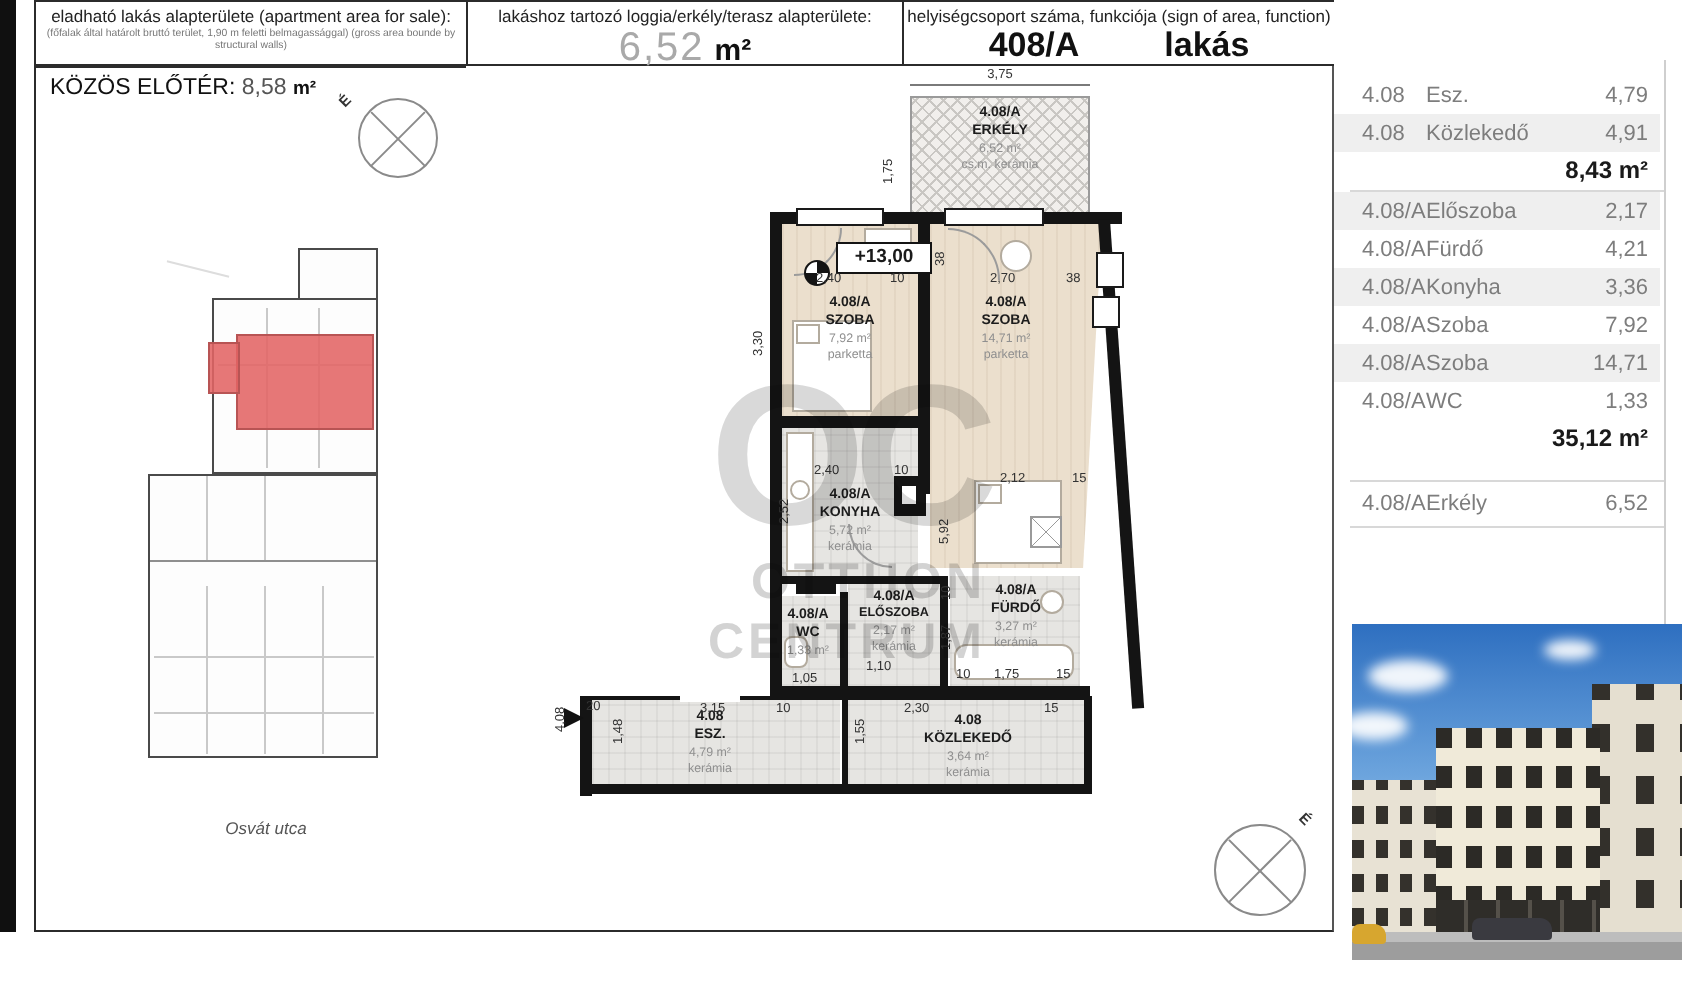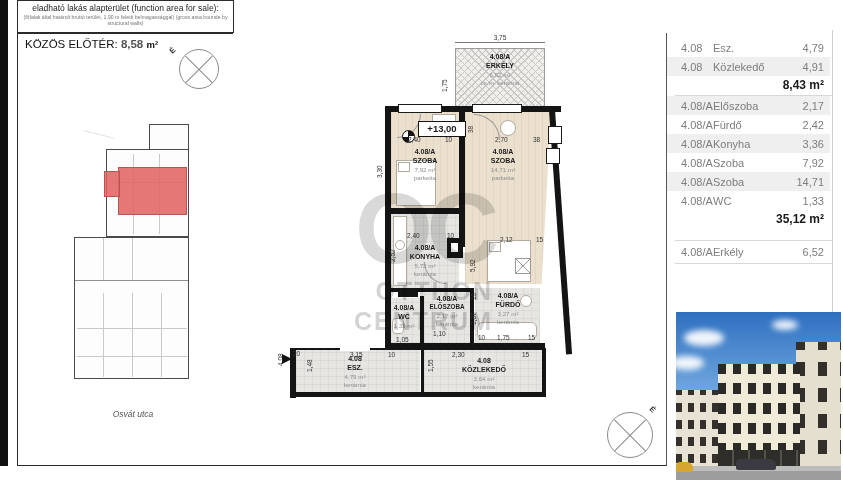--- a/index.html
+++ b/index.html
@@ -14,21 +14,21 @@
   .hval.light{color:#a9a9a9}
   .hunit{font-size:15px;font-weight:bold;color:#111;margin-left:5px}
   .hnote{font-size:5.2px;color:#777;margin-top:1px}
   .hbig{font-size:17px;font-weight:bold;color:#111;display:inline-block}
   
   #left-panel{position:absolute;left:17px;top:33px;width:217px;height:433px;border:1px solid #2b2b2b;background:#fff}
   #center-panel{position:absolute;left:233px;top:33px;width:434px;height:433px;border-right:1px solid #555;border-bottom:1px solid #2b2b2b;background:#fff}
   #right-panel{position:absolute;left:667px;top:0;width:176px;height:500px;background:#fff}
   .lp-title{position:absolute;left:7px;top:4px;font-size:11.5px;color:#111}
   .lp-title b{font-weight:normal}
-  .lp-val{color:#555;font-weight:bold}
+  .lp-val{color:#555;font-weight:normal}
   .lp-unit{font-weight:bold;font-size:9.5px;color:#111}
   
   .compass{position:absolute;border-radius:50%;border:1px solid #8a8a8a;background:transparent}
   .compass .cl{position:absolute;left:0;top:50%;width:100%;height:1px;background:#8a8a8a}
   .cnorth{position:absolute;font-size:7.5px;color:#333;font-weight:bold}
   
   .kblock{position:absolute;background:#fdfdfd;border:1.5px solid #4a4a4a}
   .kline{position:absolute;background:#c9c9c9}
   .kline.dark{background:#8f8f8f}
   .kred{position:absolute;background:rgba(227,100,100,0.88);border:1px solid #b85454}
@@ -87,22 +87,35 @@
   .car{position:absolute;border-radius:4px 6px 2px 2px}
 </style>
 </head>
 <body>
 
 <div id="page">
 
   <div class="abs" style="left:0;top:0;width:8px;height:466px;background:#101010"></div>
 
   <div class="hbox" style="left:17px;width:217px">
-    <div class="hlabel">eladható lakás alapterület (function area for sale):</div>
+    <div class="hlabel">eladható lakás alapterülete (apartment area for sale):</div>
     <div class="hnote">(főfalak által határolt bruttó terület, 1,90 m feletti belmagassággal) (gross area bounde by structural walls)</div>
+  </div>
+  <div class="hbox" style="left:233px;width:219px">
+    <div class="hlabel">lakáshoz tartozó loggia/erkély/terasz alapterülete:</div>
+    <div style="margin-top:0">
+      <span class="hval light">6,52</span><span class="hunit">m²</span>
+    </div>
+  </div>
+  <div class="hbox" style="left:451px;width:217px">
+    <div class="hlabel">helyiségcsoport száma, funkciója (sign of area, function)</div>
+    <div style="margin-top:0">
+      <span class="hbig" style="margin-right:38px">408/A</span>
+      <span class="hbig">lakás</span>
+    </div>
   </div>
 
   <div id="left-panel">
     <div class="lp-title">
       <b>KÖZÖS ELŐTÉR:</b>
       <span class="lp-val">8,58</span>
       <span class="lp-unit">m²</span>
     </div>
 
     <div class="compass" style="left:161px;top:15px;width:40px;height:40px">
@@ -314,21 +327,21 @@
       <div class="tsub" style="top:76px">8,43 m²</div>
       <div class="hairline" style="left:8px;top:95px;width:157px"></div>
       <div class="trow shade" style="top:96px">
         <span class="tcode">4.08/A</span>
           <span class="tname">Előszoba</span>
           <span class="tval">2,17</span>
       </div>
       <div class="trow" style="top:115px">
         <span class="tcode">4.08/A</span>
           <span class="tname">Fürdő</span>
-          <span class="tval">2,42</span>
+          <span class="tval">4,21</span>
       </div>
       <div class="trow shade" style="top:134px">
         <span class="tcode">4.08/A</span>
           <span class="tname">Konyha</span>
           <span class="tval">3,36</span>
       </div>
       <div class="trow" style="top:153px">
         <span class="tcode">4.08/A</span>
           <span class="tname">Szoba</span>
           <span class="tval">7,92</span>

